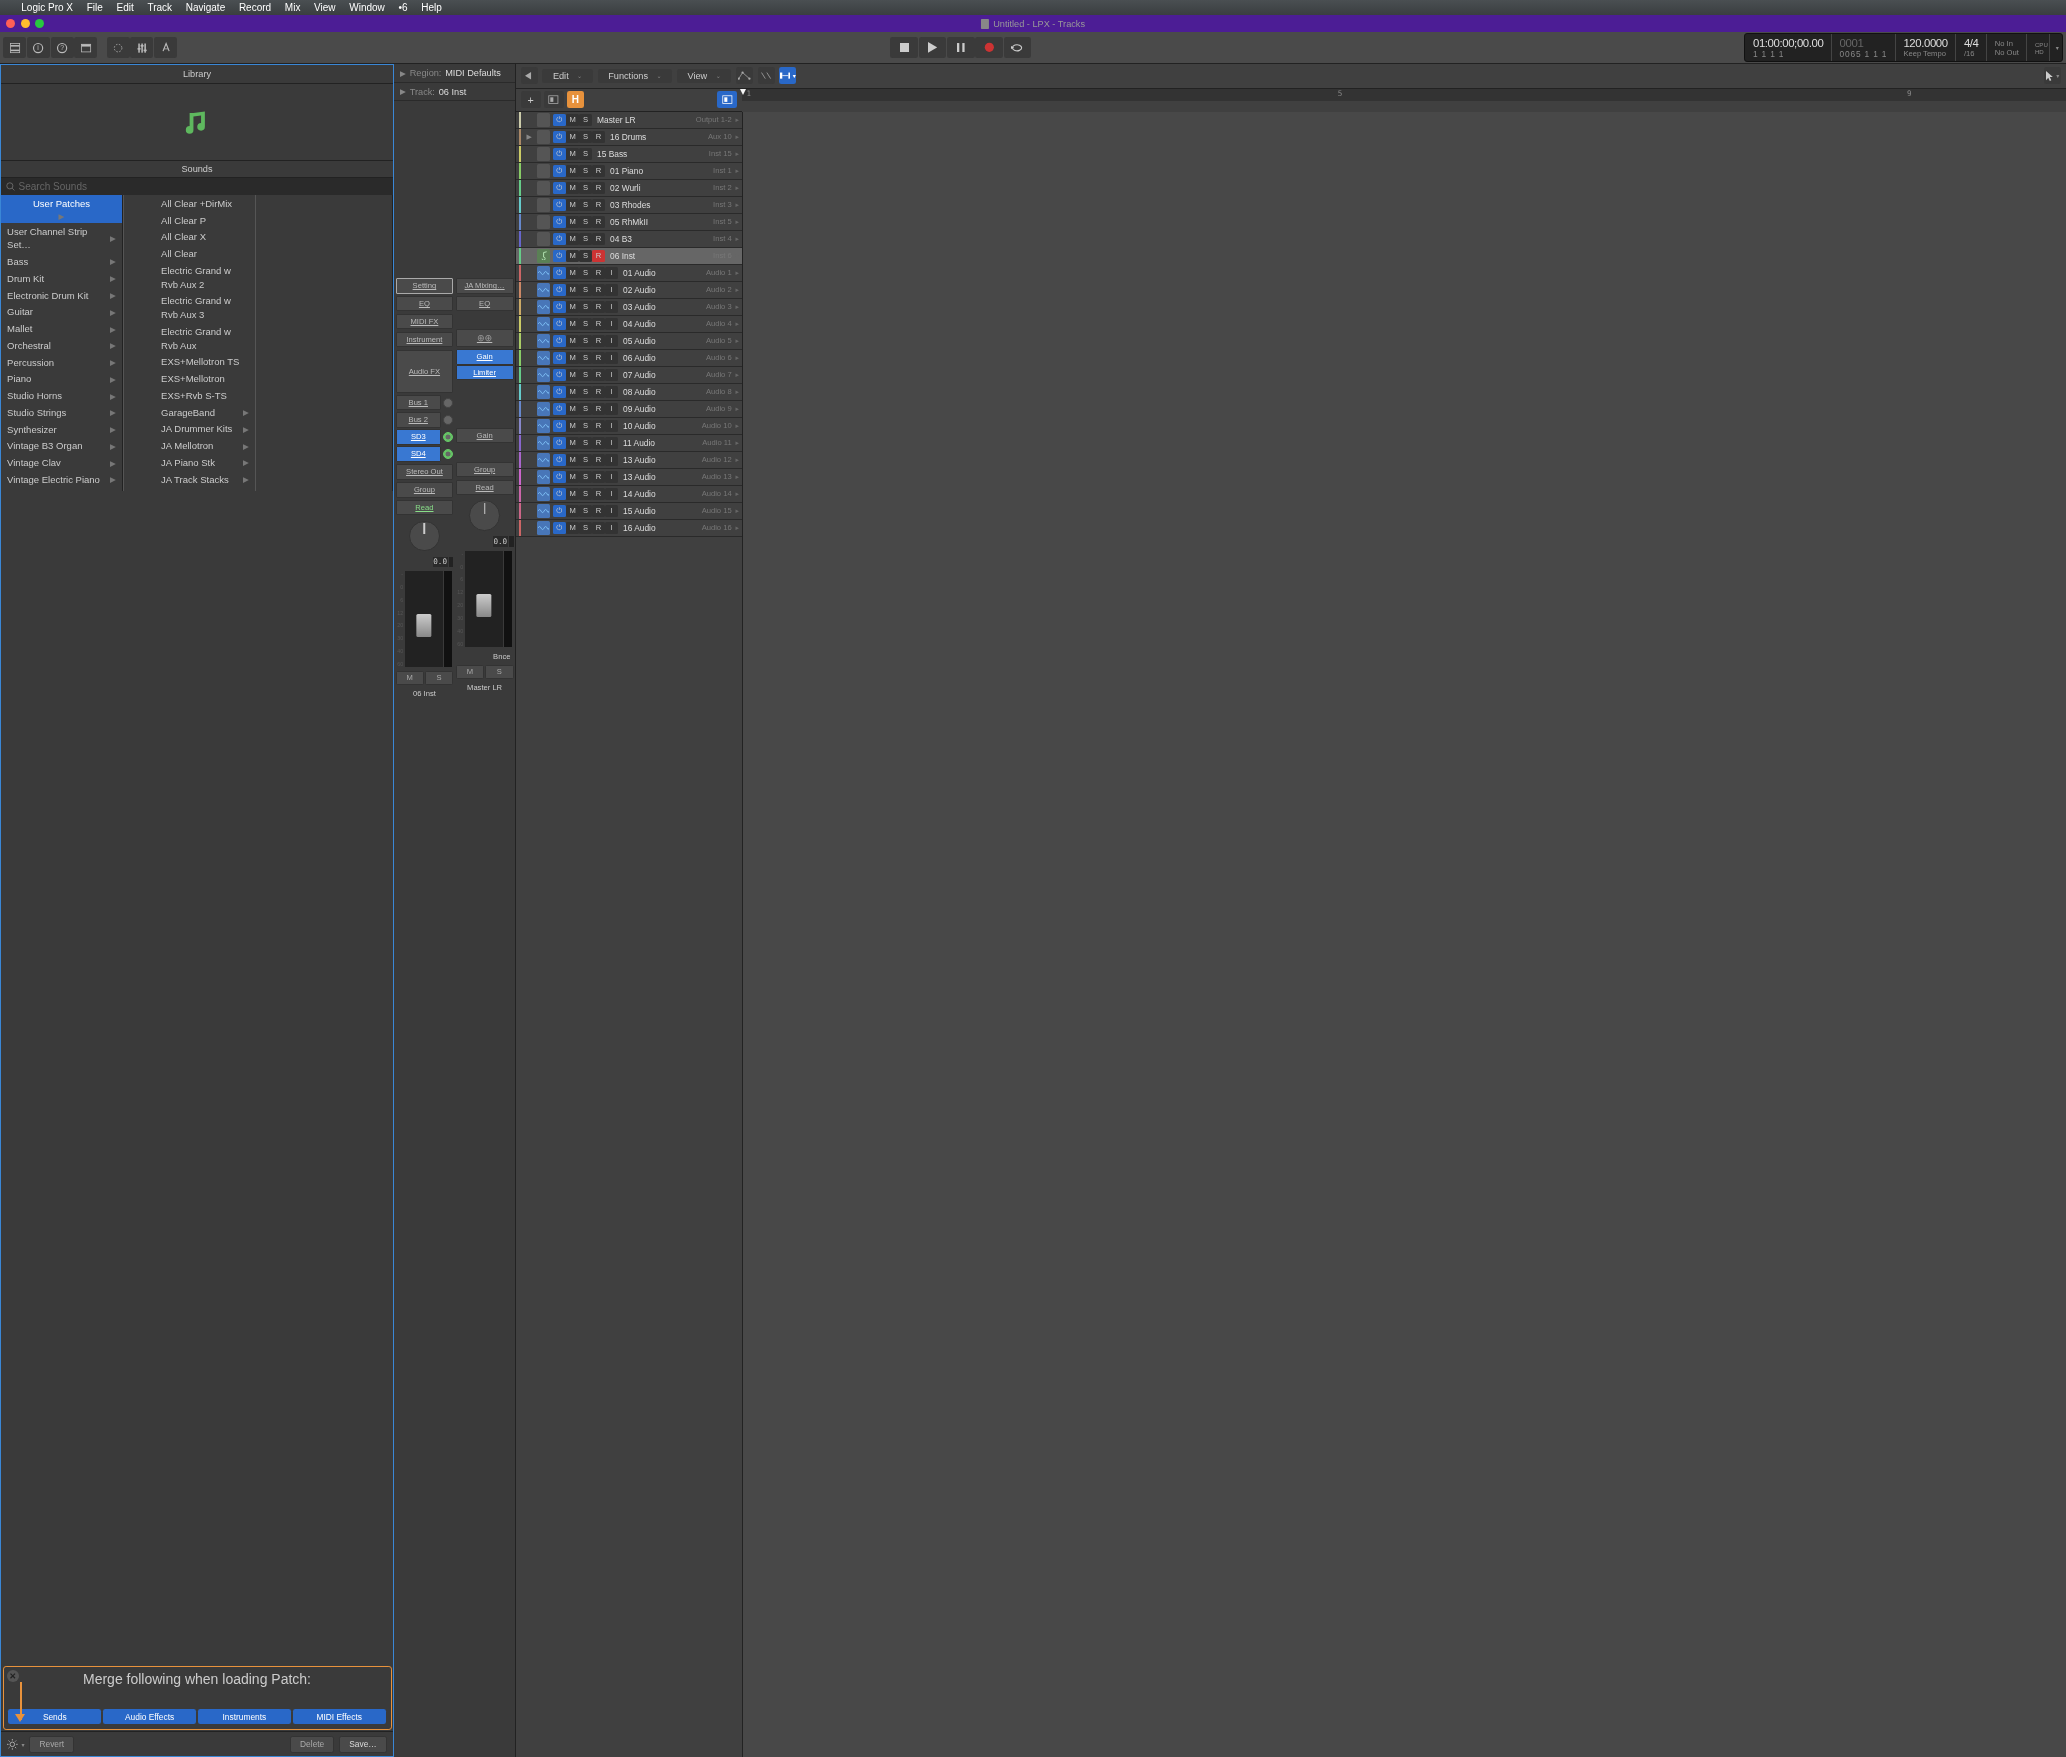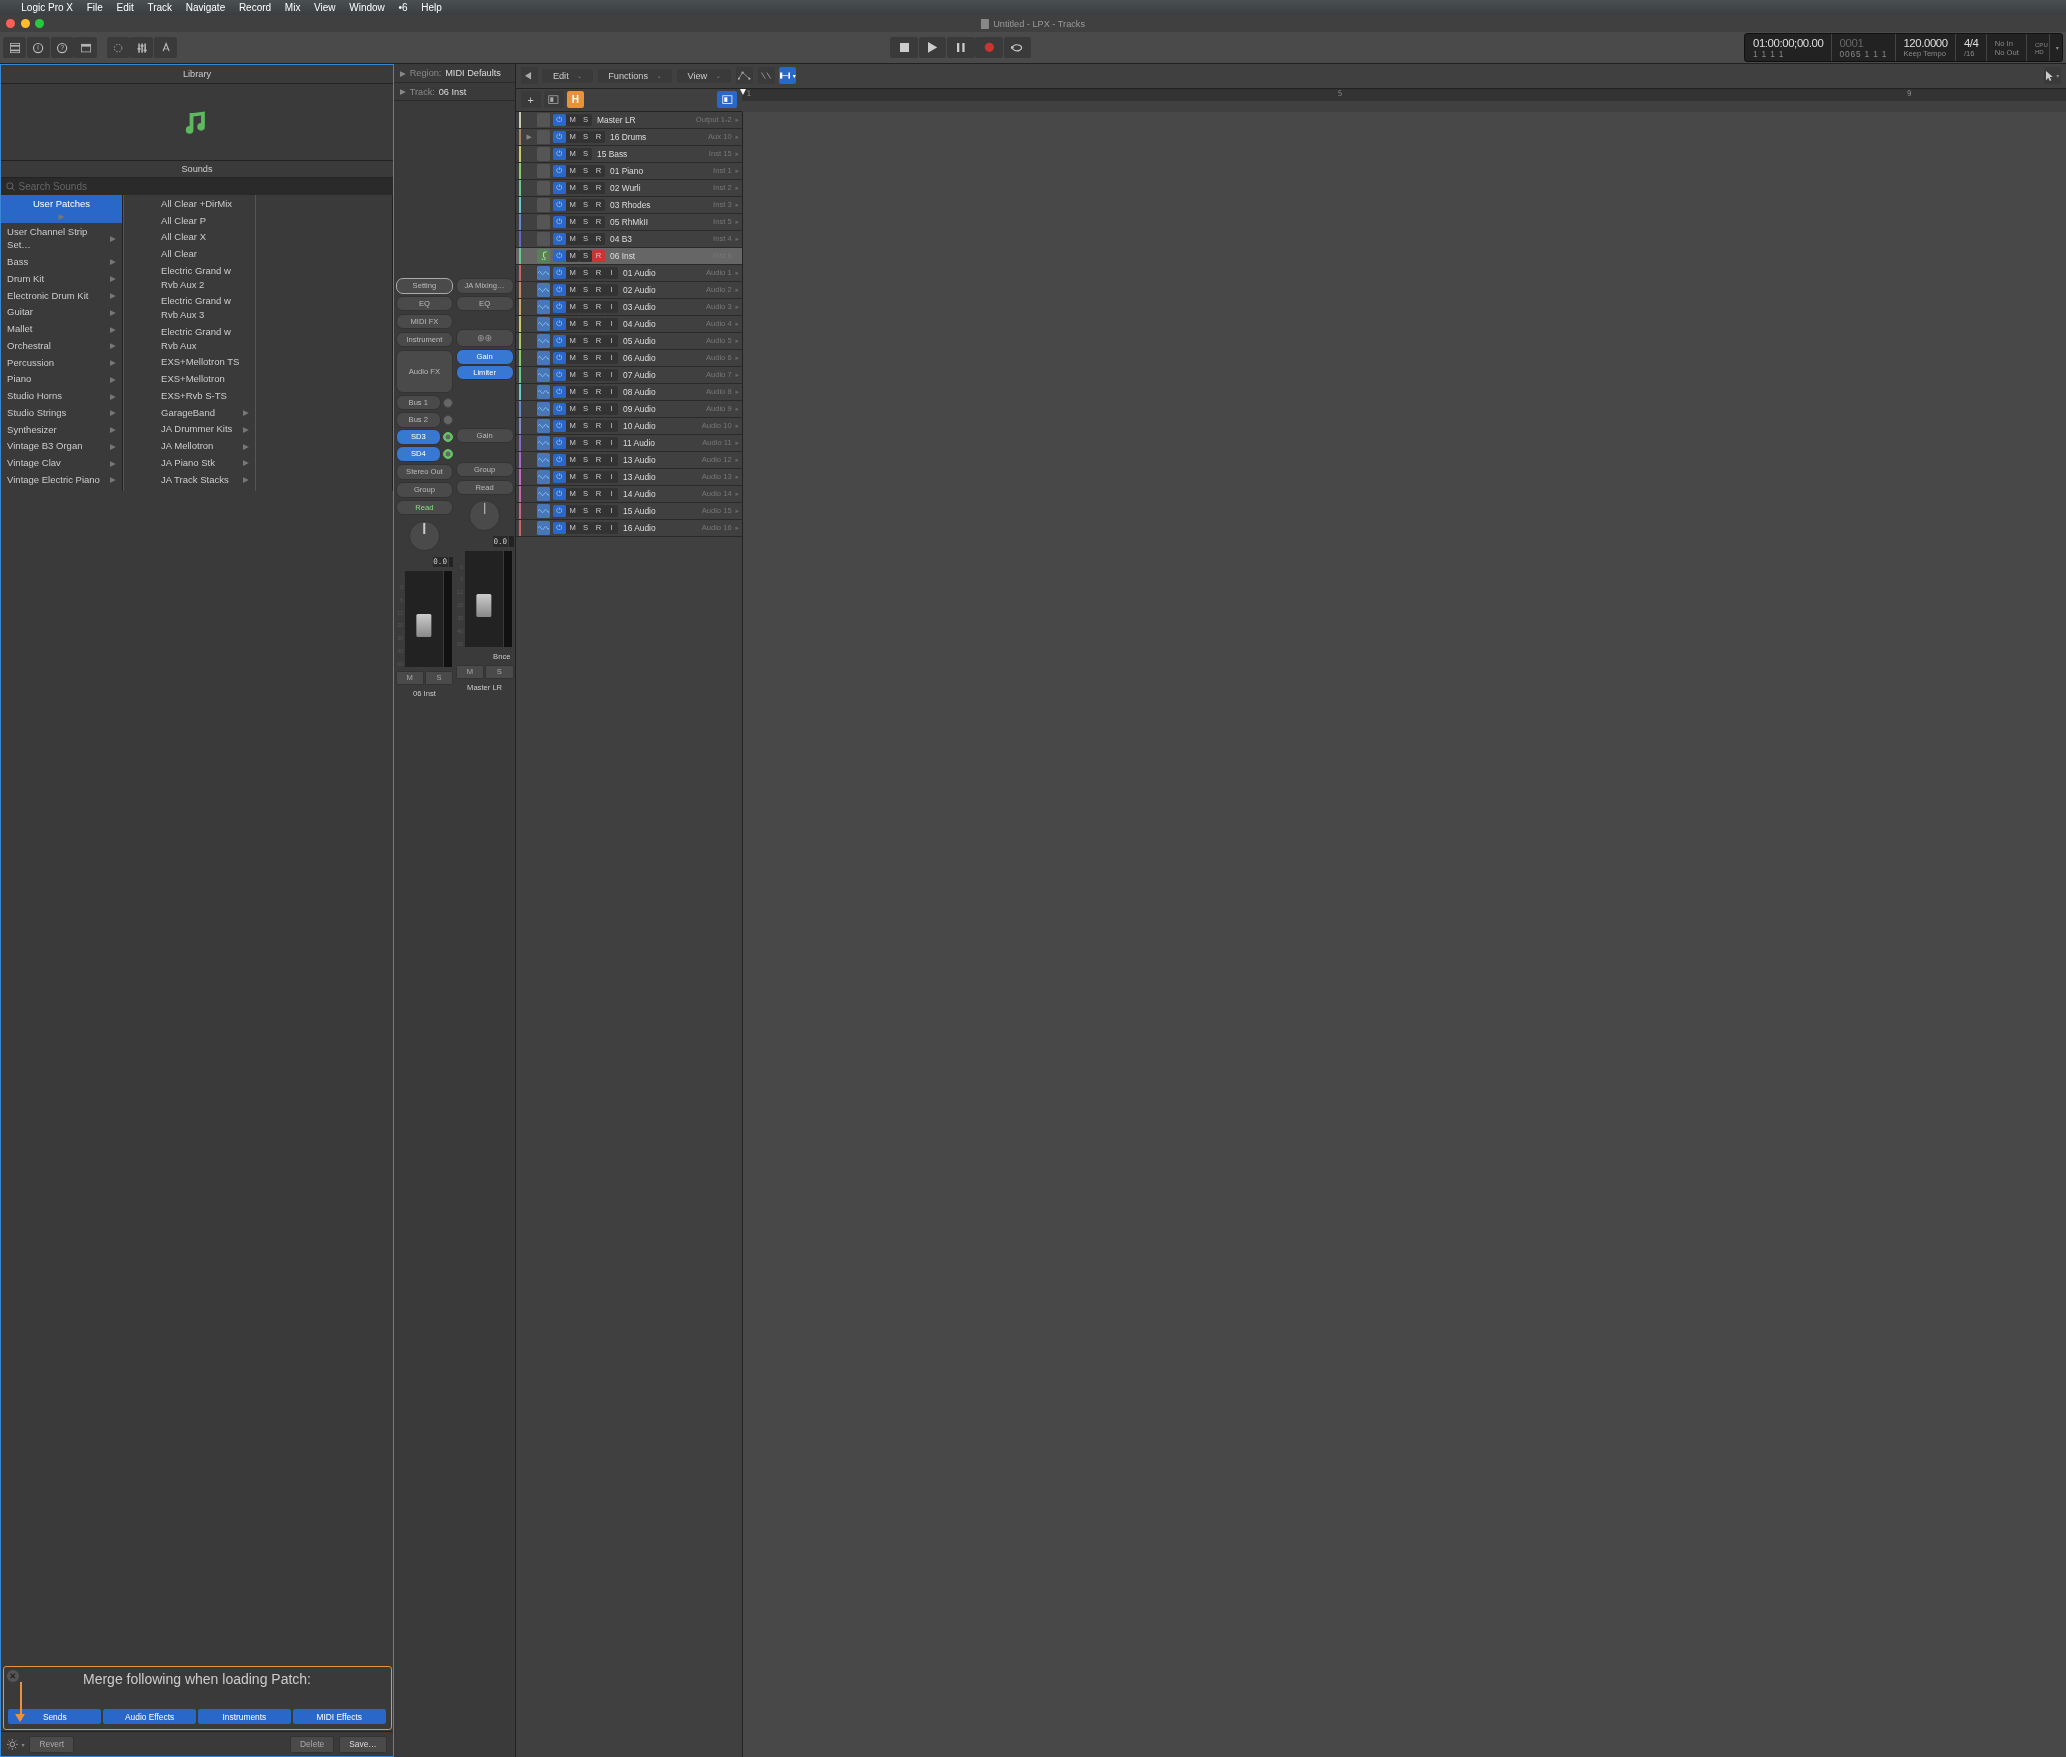--- a/index.html
+++ b/index.html
@@ -3,21 +3,21 @@
   <meta charset="utf-8">
   <style>
     * { box-sizing: border-box; margin: 0; padding: 0; font-family: -apple-system, BlinkMacSystemFont, "Helvetica Neue", sans-serif; }
     body { background: #1a1a1a; color: #ccc; font-size: 10px; overflow: hidden; }
     
     
     .menubar { height: 15.3px; background: linear-gradient(#4a4f52, #3a3e40); display: flex; align-items: center; padding: 0 7.6px; gap: 13.7px; color: #fff; font-size: 10px; font-weight: 500; }
     .menubar .apple { font-size: 10.7px; }
     
     
-    .titlebar { height: 17px; background: #404040; display: flex; align-items: center; padding: 0 6.1px; position: relative; }
+    .titlebar { height: 17px; background: #4c1d95; display: flex; align-items: center; padding: 0 6.1px; position: relative; }
     .traffic-lights { display: flex; gap: 5.3px; }
     .tl { width: 9.2px; height: 9.2px; border-radius: 50%; }
     .tl.red { background: #ff5f56; }
     .tl.yellow { background: #ffbd2e; }
     .tl.green { background: #27c93f; }
     .title-text { position: absolute; left: 50%; transform: translateX(-50%); color: #999; font-size: 9.2px; display: flex; align-items: center; gap: 3.8px; }
     .doc-icon { width: 8.4px; height: 10px; background: #888; border-radius: 0.8px; display: inline-block; position: relative; }
     
     
     .toolbar { height: 32px; background: #4a4a4a; display: flex; align-items: center; padding: 0 3.1px; gap: 1.5px; border-bottom: 0.8px solid #222; }
@@ -74,21 +74,21 @@
     
     
     .inspector { width: 122px; background: #3a3a3a; border-right: 0.8px solid #222; display: flex; flex-direction: column; }
     .insp-row { display: flex; align-items: center; padding: 3.8px 6.1px; border-bottom: 0.8px solid #2a2a2a; font-size: 9.2px; gap: 3.8px; }
     .insp-label { color: #888; }
     .insp-value { color: #ddd; }
     .disclosure { color: #888; font-size: 7.6px; cursor: pointer; }
     
     .channel-strips { flex: 1; display: flex; padding: 1.5px; gap: 2.3px; }
     .channel-strip { flex: 1; display: flex; flex-direction: column; gap: 2.3px; align-items: stretch; }
-    .cs-slot { background: #4a4a4a; border: 0.8px solid #333; border-radius: 7px; padding: 2.3px 3.1px; font-size: 7.6px; text-align: center; color: #bbb; cursor: pointer; }
+    .cs-slot { background: #4a4a4a; border: 0.8px solid #333; border-radius: 1px; padding: 2.3px 3.1px; font-size: 7.6px; text-align: center; color: #bbb; cursor: pointer; text-decoration: underline; }
     .cs-slot.hl { border: 0.8px solid #aaa; }
     .cs-slot.blue { background: #3978d2; color: #fff; }
     .cs-slot.tall { height: 43px; display: flex; align-items: center; justify-content: center; }
     .cs-slot-gap { height: 43px; }
     .cs-sends { display: flex; flex-direction: column; gap: 1.5px; }
     .cs-send { display: flex; align-items: center; gap: 2.3px; }
     .cs-send-lbl { flex: 1; text-align: center; }
     .cs-knob { width: 10px; height: 10px; border-radius: 50%; background: #666; border: 0.8px solid #444; }
     .cs-knob.green { border-color: #6c6; box-shadow: inset 0 0 0 1.5px #6c6; }
     .cs-read { color: #8d8; }

